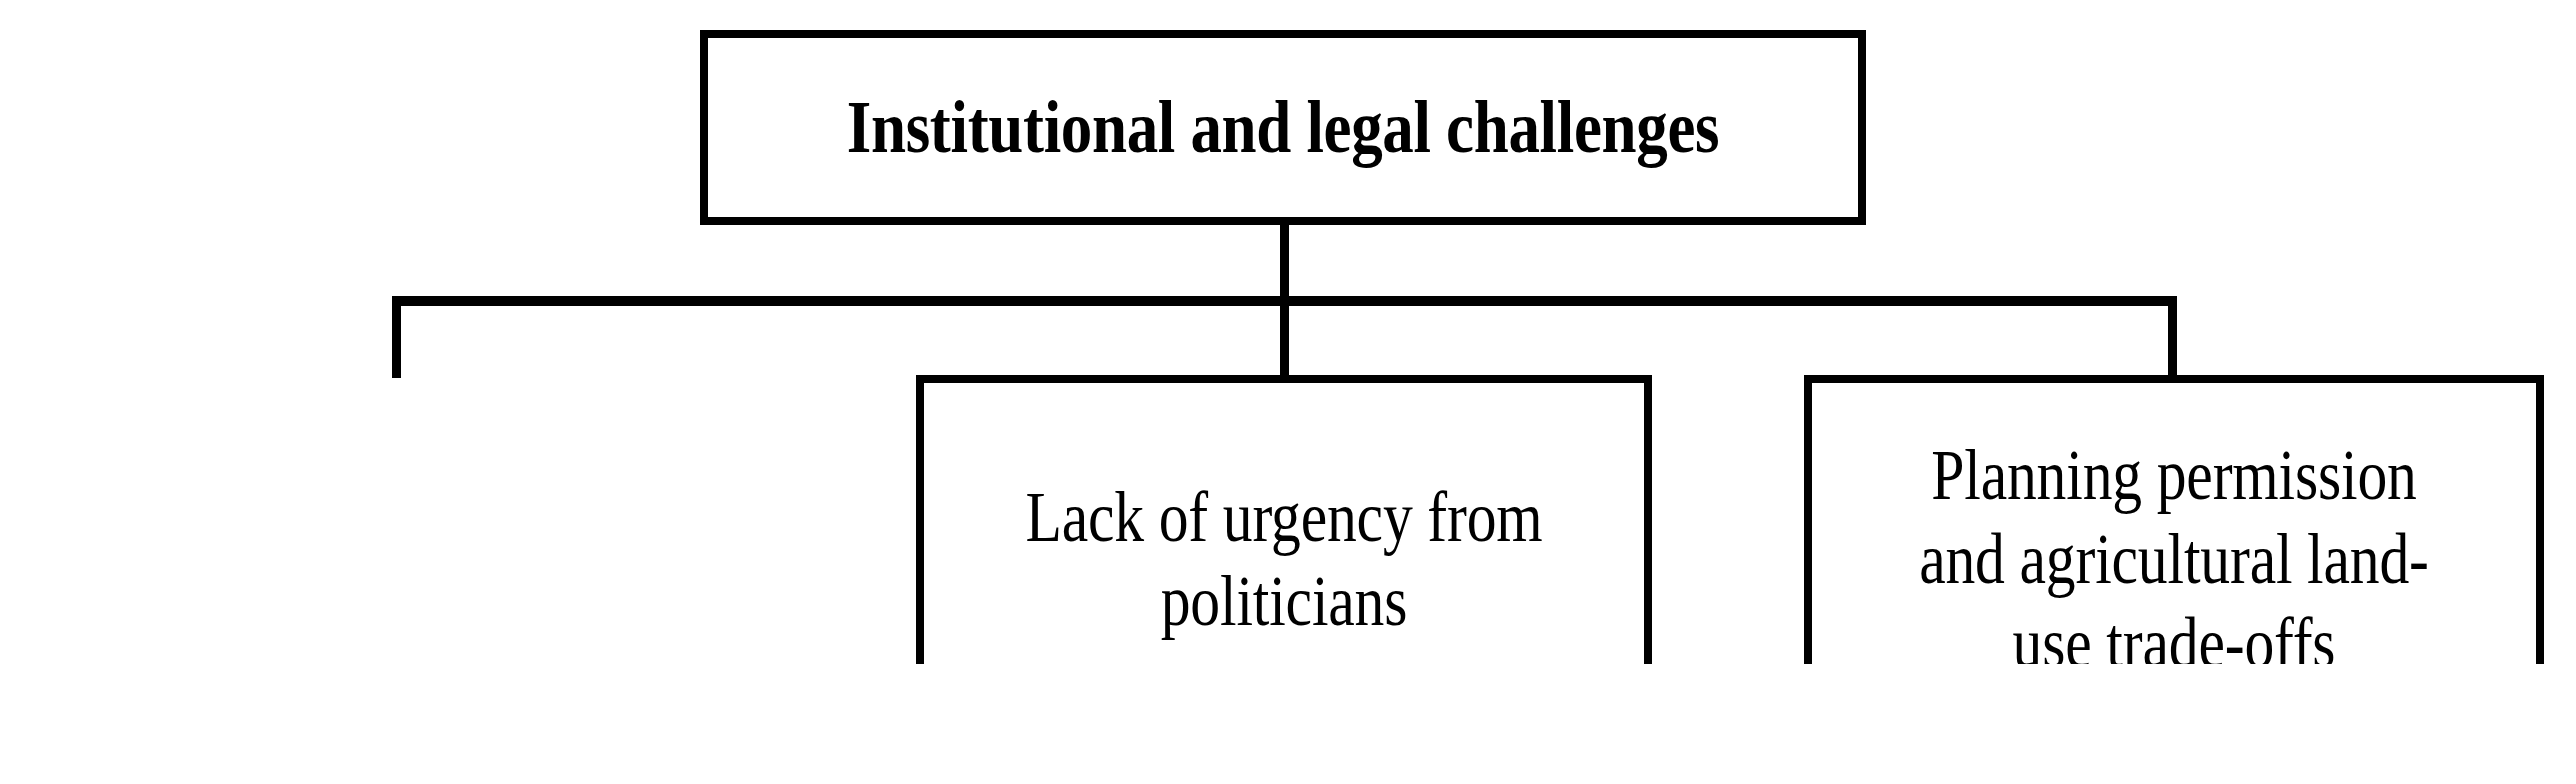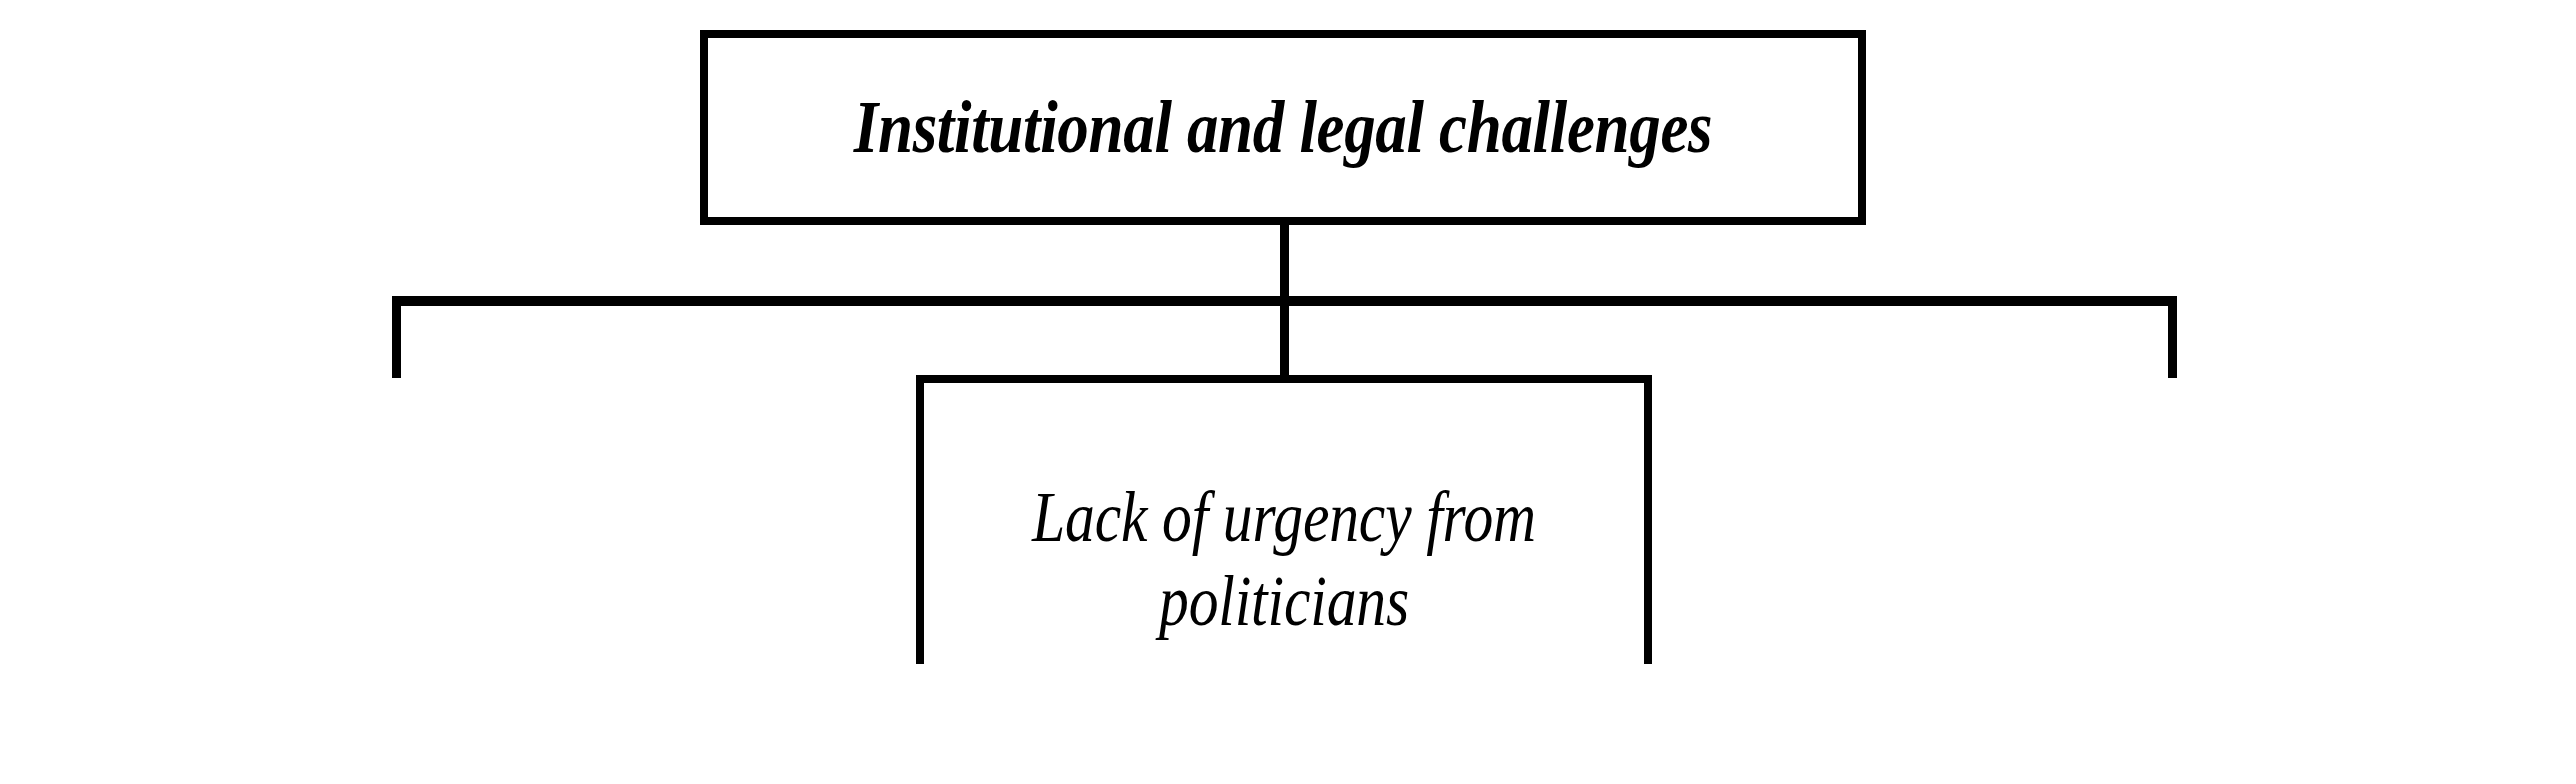--- a/index.html
+++ b/index.html
@@ -12,21 +12,20 @@
     font-family: "Liberation Serif", "DejaVu Serif", serif;
     color: #000000;
   }
 
   #diagram-canvas {
     position: relative;
     width: 2576px;
     height: 664px;
     background: #ffffff;
     overflow: hidden;
-    font-style: italic;
   }
 
   
   .node {
     position: absolute;
     box-sizing: border-box;
     background: #ffffff;
     border: 8px solid #000000;
     display: flex;
     align-items: center;
@@ -115,15 +114,20 @@
   <div class="connector conn-drop" id="conn-drop-0"></div>
   <div class="connector conn-drop" id="conn-drop-1"></div>
   <div class="connector conn-drop" id="conn-drop-2"></div>
 
 
   <div class="node node-child" id="node-child-1">
     <span class="node-label">Lack of urgency from
 politicians</span>
   </div>
 
+  <div class="node node-child" id="node-child-2">
+    <span class="node-label">Planning permission
+and agricultural land-
+use trade-offs</span>
+  </div>
 
 </div>
 
 
 </body></html>

